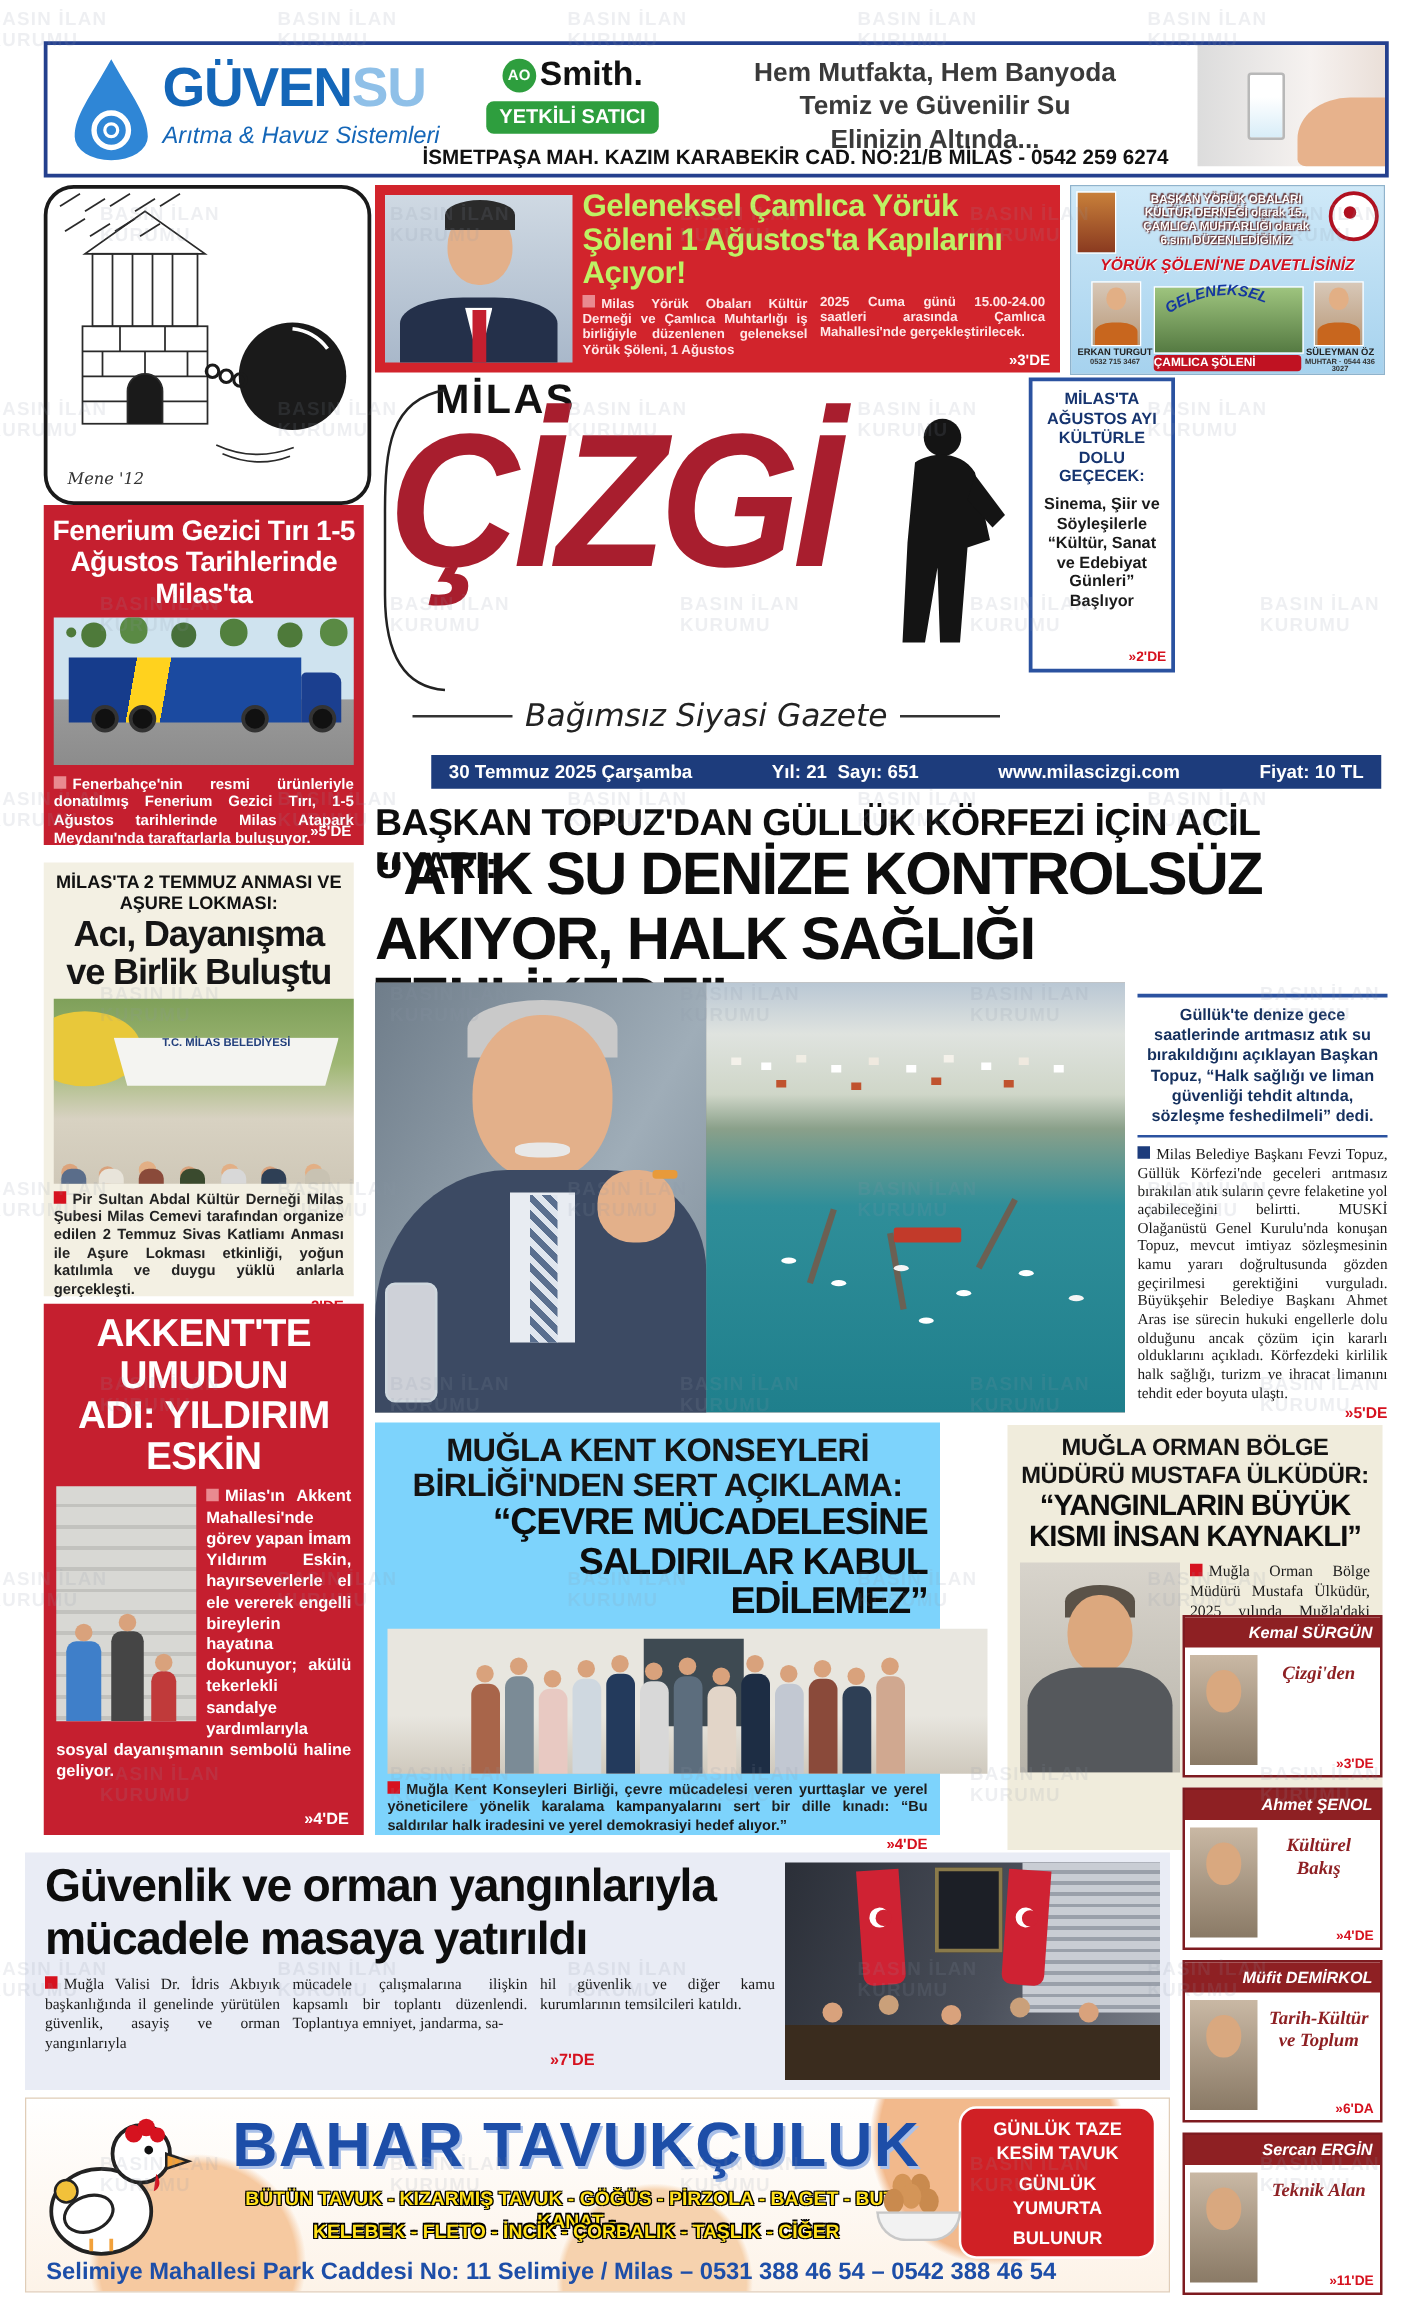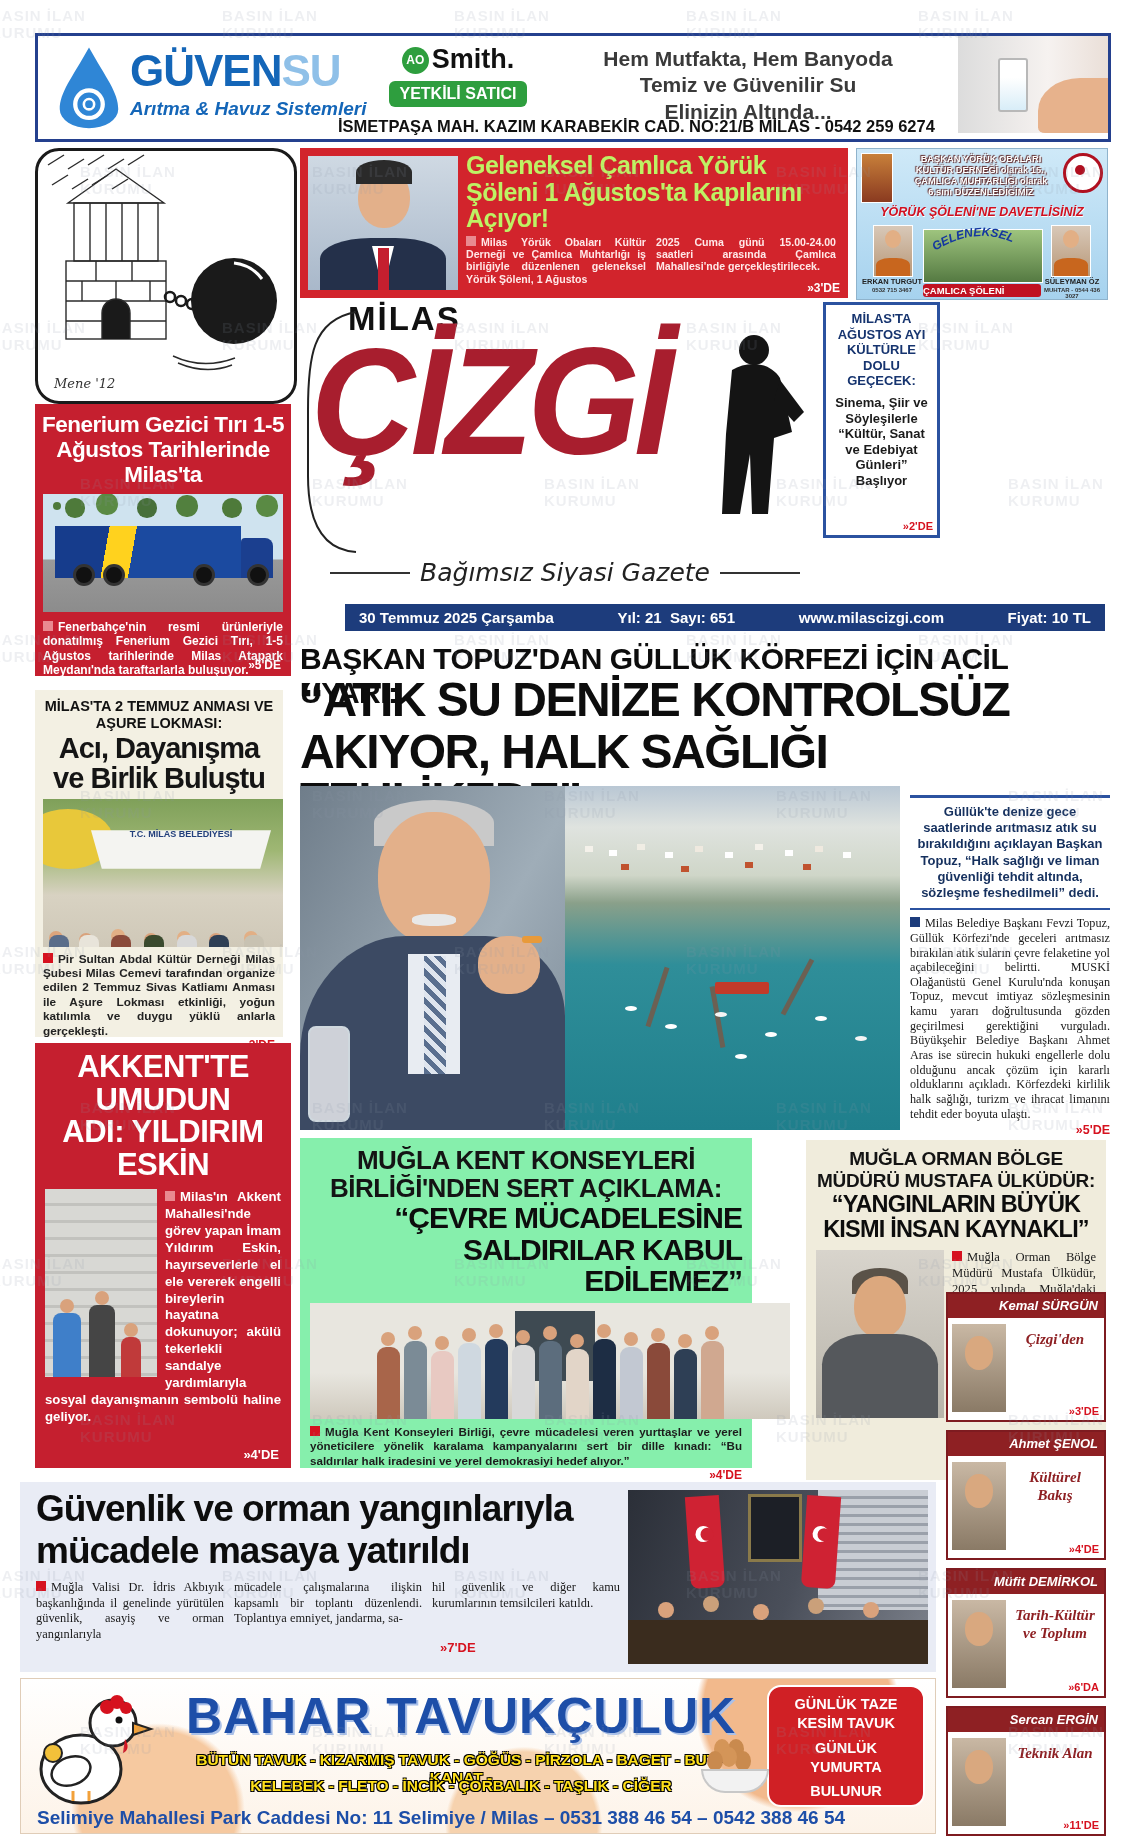--- a/index.html
+++ b/index.html
@@ -15,21 +15,21 @@
   
   #wm-layer{position:absolute;inset:0;z-index:6;pointer-events:none;}
   .wm{position:absolute;white-space:pre;font-weight:900;font-size:15px;line-height:1.1;
       color:#8d97a8;opacity:0.14;letter-spacing:1px;}
   .z{z-index:2;}
   
   #top-ad{left:35px;top:33px;width:1070px;height:103px;border:3px solid #24408e;background:#fff;}
   #guvensu-text{position:absolute;left:92px;top:10px;}
   #guvensu-brand{font-size:44px;font-weight:900;color:#1466b8;letter-spacing:-1px;}
   #guvensu-brand .lt{color:#8fc0e8;font-weight:900;}
-  #guvensu-tag{font-size:19px;font-weight:700;font-style:italic;color:#1466b8;margin-top:2px;}
+  #guvensu-tag{font-size:19px;font-weight:400;font-style:italic;color:#1466b8;margin-top:2px;}
   #aosmith{position:absolute;left:330px;top:8px;width:180px;text-align:center;}
   #aosmith-row{font-size:27px;font-weight:900;color:#111;}
   .ao-circle{display:inline-block;width:27px;height:27px;border-radius:50%;background:#2e9e3e;
              color:#fff;font-size:12px;font-weight:900;line-height:27px;text-align:center;vertical-align:middle;margin-right:3px;}
   #aosmith-badge{display:inline-block;margin-top:6px;background:#2e9e3e;color:#fff;font-weight:900;
                  font-size:16px;padding:4px 10px;border-radius:6px;}
   #top-slogan{position:absolute;left:520px;top:10px;width:380px;color:#3a3a3a;font-weight:900;
               font-size:21px;line-height:1.25;text-align:center;}
   #top-address{position:absolute;left:300px;bottom:3px;width:640px;color:#111;font-weight:900;font-size:16.5px;}
   #woman-photo{right:0;top:0;width:150px;height:97px;background:linear-gradient(90deg,#dcdcdc,#f6f2f0 60%,#eadfd8);}
@@ -142,21 +142,21 @@
   
   #akkent-box{left:35px;top:1043px;width:256px;height:425px;background:#c51f2f;padding:8px 10px 0;box-sizing:border-box;}
   .akkent-headline{color:#fff;font-weight:900;font-size:31px;letter-spacing:-0.5px;line-height:1.05;text-align:center;}
   #akkent-photo{float:left;width:112px;height:188px;margin:8px 8px 2px 0;position:relative;overflow:hidden;
                 background:repeating-linear-gradient(180deg,#d8d8d4 0 14px,#c2c2be 14px 17px);}
   .fig{position:absolute;border-radius:8px 8px 0 0;}
   .fig i{position:absolute;left:50%;top:-14px;margin-left:-7px;width:14px;height:14px;border-radius:50%;background:#d9a27c;}
   #akkent-body{color:#fff;font-weight:bold;font-size:13.2px;line-height:1.28;text-align:justify;padding-top:8px;}
   #akkent-ref{position:absolute;right:12px;bottom:6px;font-size:13px;}
   
-  #kent-box{left:300px;top:1138px;width:452px;height:330px;background:#86efac;padding:8px 10px 0;box-sizing:border-box;}
+  #kent-box{left:300px;top:1138px;width:452px;height:330px;background:#7dd3fc;padding:8px 10px 0;box-sizing:border-box;}
   .kent-kicker{font-size:26px;font-weight:900;color:#141414;text-align:center;letter-spacing:-0.5px;line-height:1.08;}
   .kent-headline{font-size:30px;font-weight:900;color:#0d0d0d;text-align:right;letter-spacing:-1px;line-height:1.05;}
   #kent-photo{position:relative;width:480px;height:116px;margin-top:6px;overflow:hidden;
               background:linear-gradient(#e8e6df 60%,#cfc9bd);display:flex;align-items:flex-end;justify-content:center;}
   #kent-door{position:absolute;left:205px;top:8px;width:80px;height:70px;background:#3e4a52;}
   .person{position:relative;width:23px;height:74px;border-radius:9px 9px 0 0;margin:0 2px;}
   .person i{position:absolute;left:4px;top:-15px;width:14px;height:14px;border-radius:50%;background:#d9a27c;}
   #kent-caption{font-size:11.6px;font-weight:bold;color:#1c1c1c;line-height:1.25;text-align:justify;margin-top:6px;}
   #kent-ref{text-align:right;font-size:12px;}
   

